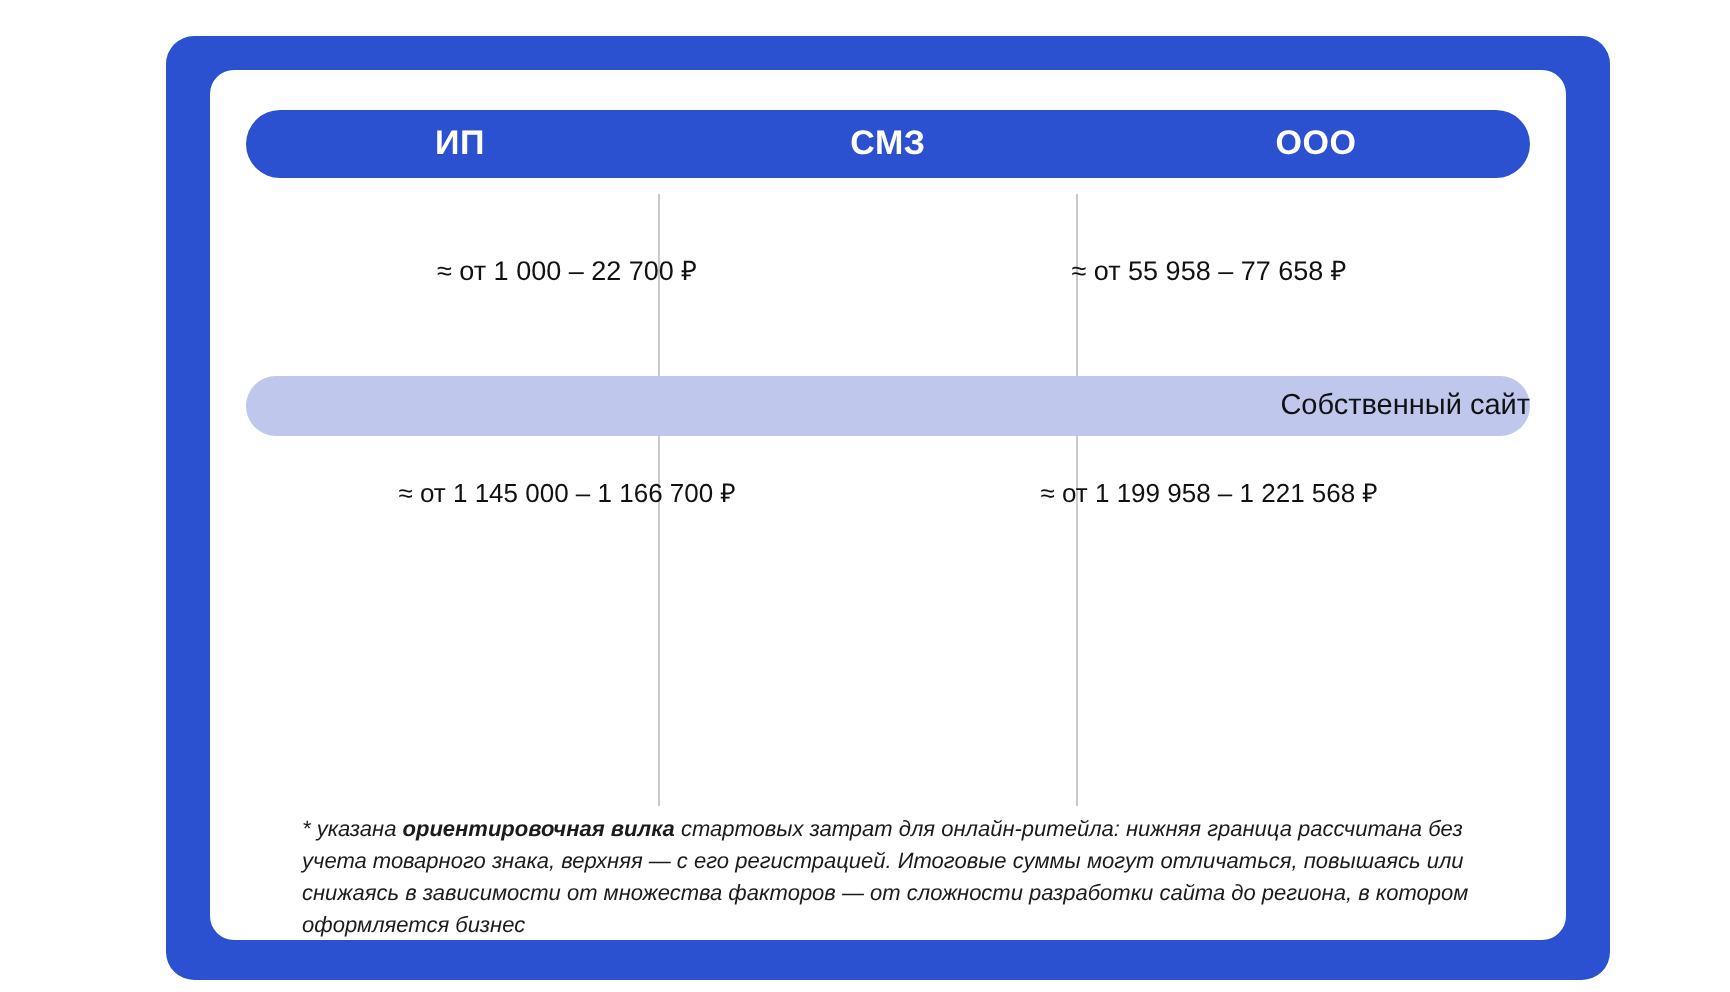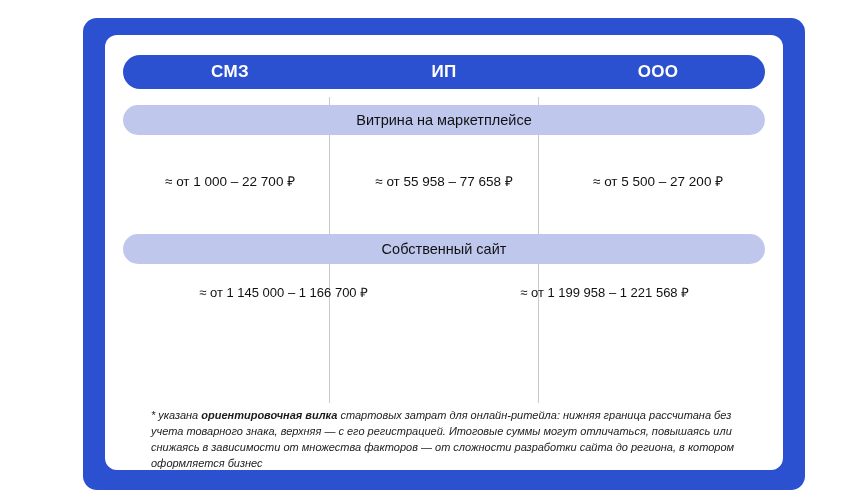--- a/index.html
+++ b/index.html
@@ -86,21 +86,21 @@
     border-radius: 15px;
     display: flex;
     align-items: center;
     justify-content: center;
     color: #111114;
     font-size: 14.5px;
     font-weight: 400;
     z-index: 2;
   }
   .band-marketplace { margin-top: 16px; }
-  .band-ownsite     { margin-top: 0; }
+  .band-ownsite     { margin-top: 0; justify-content: flex-end; }
 
   
   .value-row {
     position: relative;
     display: flex;
     z-index: 2;
   }
   .value-row.row-marketplace { height: 99px; }
   .value-row.row-ownsite     { height: 100px; }
 
@@ -144,43 +144,37 @@
 <div class="frame">
   <div class="card">
 
     <div class="dividers">
       <div class="divider d1"></div>
       <div class="divider d2"></div>
     </div>
 
     <div class="header-pill">
       <div class="header-cell">
-        <span>СМЗ</span>
+        <span>ИП</span>
       </div>
       <div class="header-cell">
-        <span>ИП</span>
+        <span>СМЗ</span>
       </div>
       <div class="header-cell">
         <span>ООО</span>
       </div>
     </div>
 
-    <div class="section-band band-marketplace">
-      <span>Витрина на маркетплейсе</span>
-    </div>
 
     <div class="value-row row-marketplace">
       <div class="value-cell">
         <span>≈ от 1 000 – 22 700 ₽</span>
       </div>
       <div class="value-cell">
         <span>≈ от 55 958 – 77 658 ₽</span>
-      </div>
-      <div class="value-cell">
-        <span>≈ от 5 500 – 27 200 ₽</span>
       </div>
     </div>
 
     <div class="section-band band-ownsite">
       <span>Собственный сайт</span>
     </div>
 
     <div class="value-row row-ownsite">
       <div class="value-cell">
         <span>≈ от 1 145 000 – 1 166 700 ₽</span>

